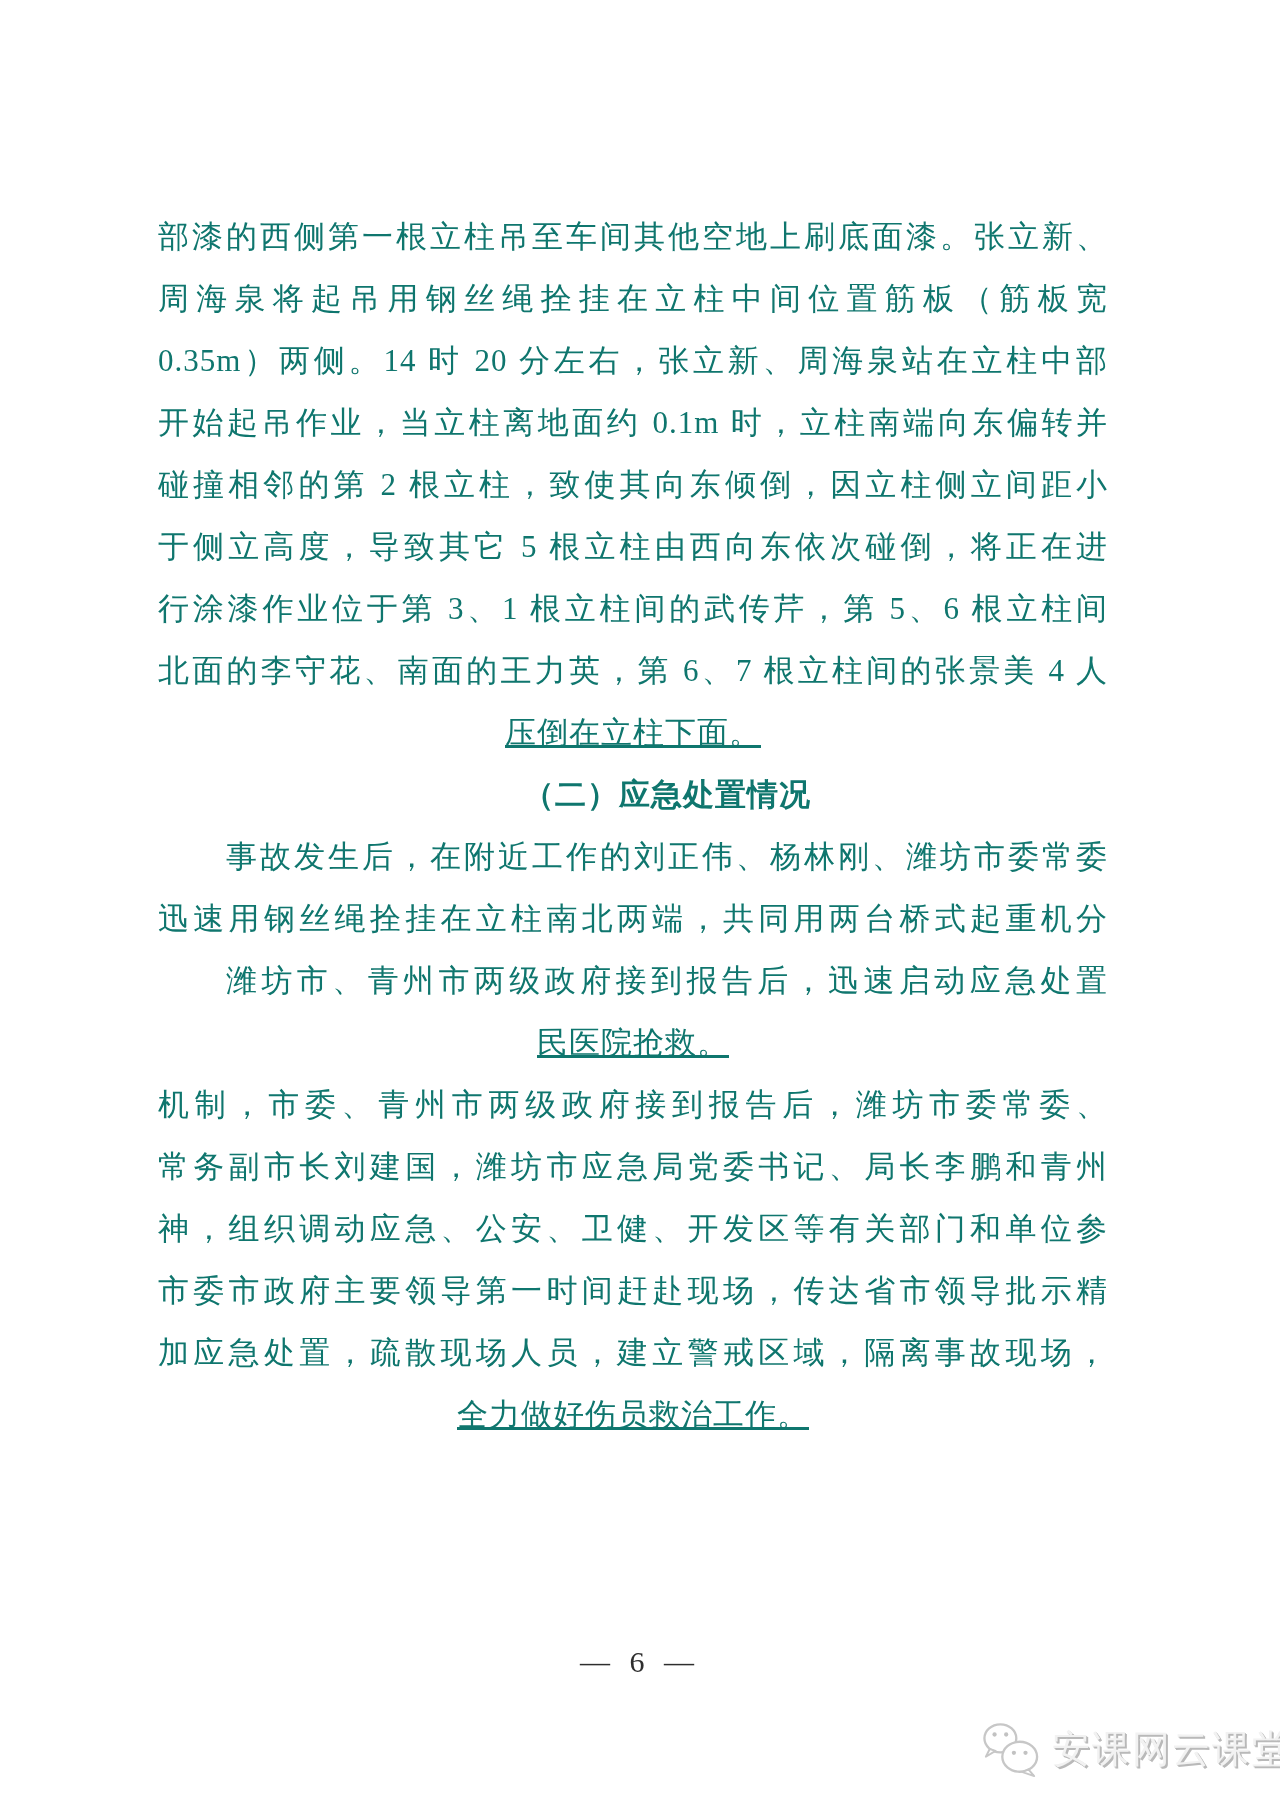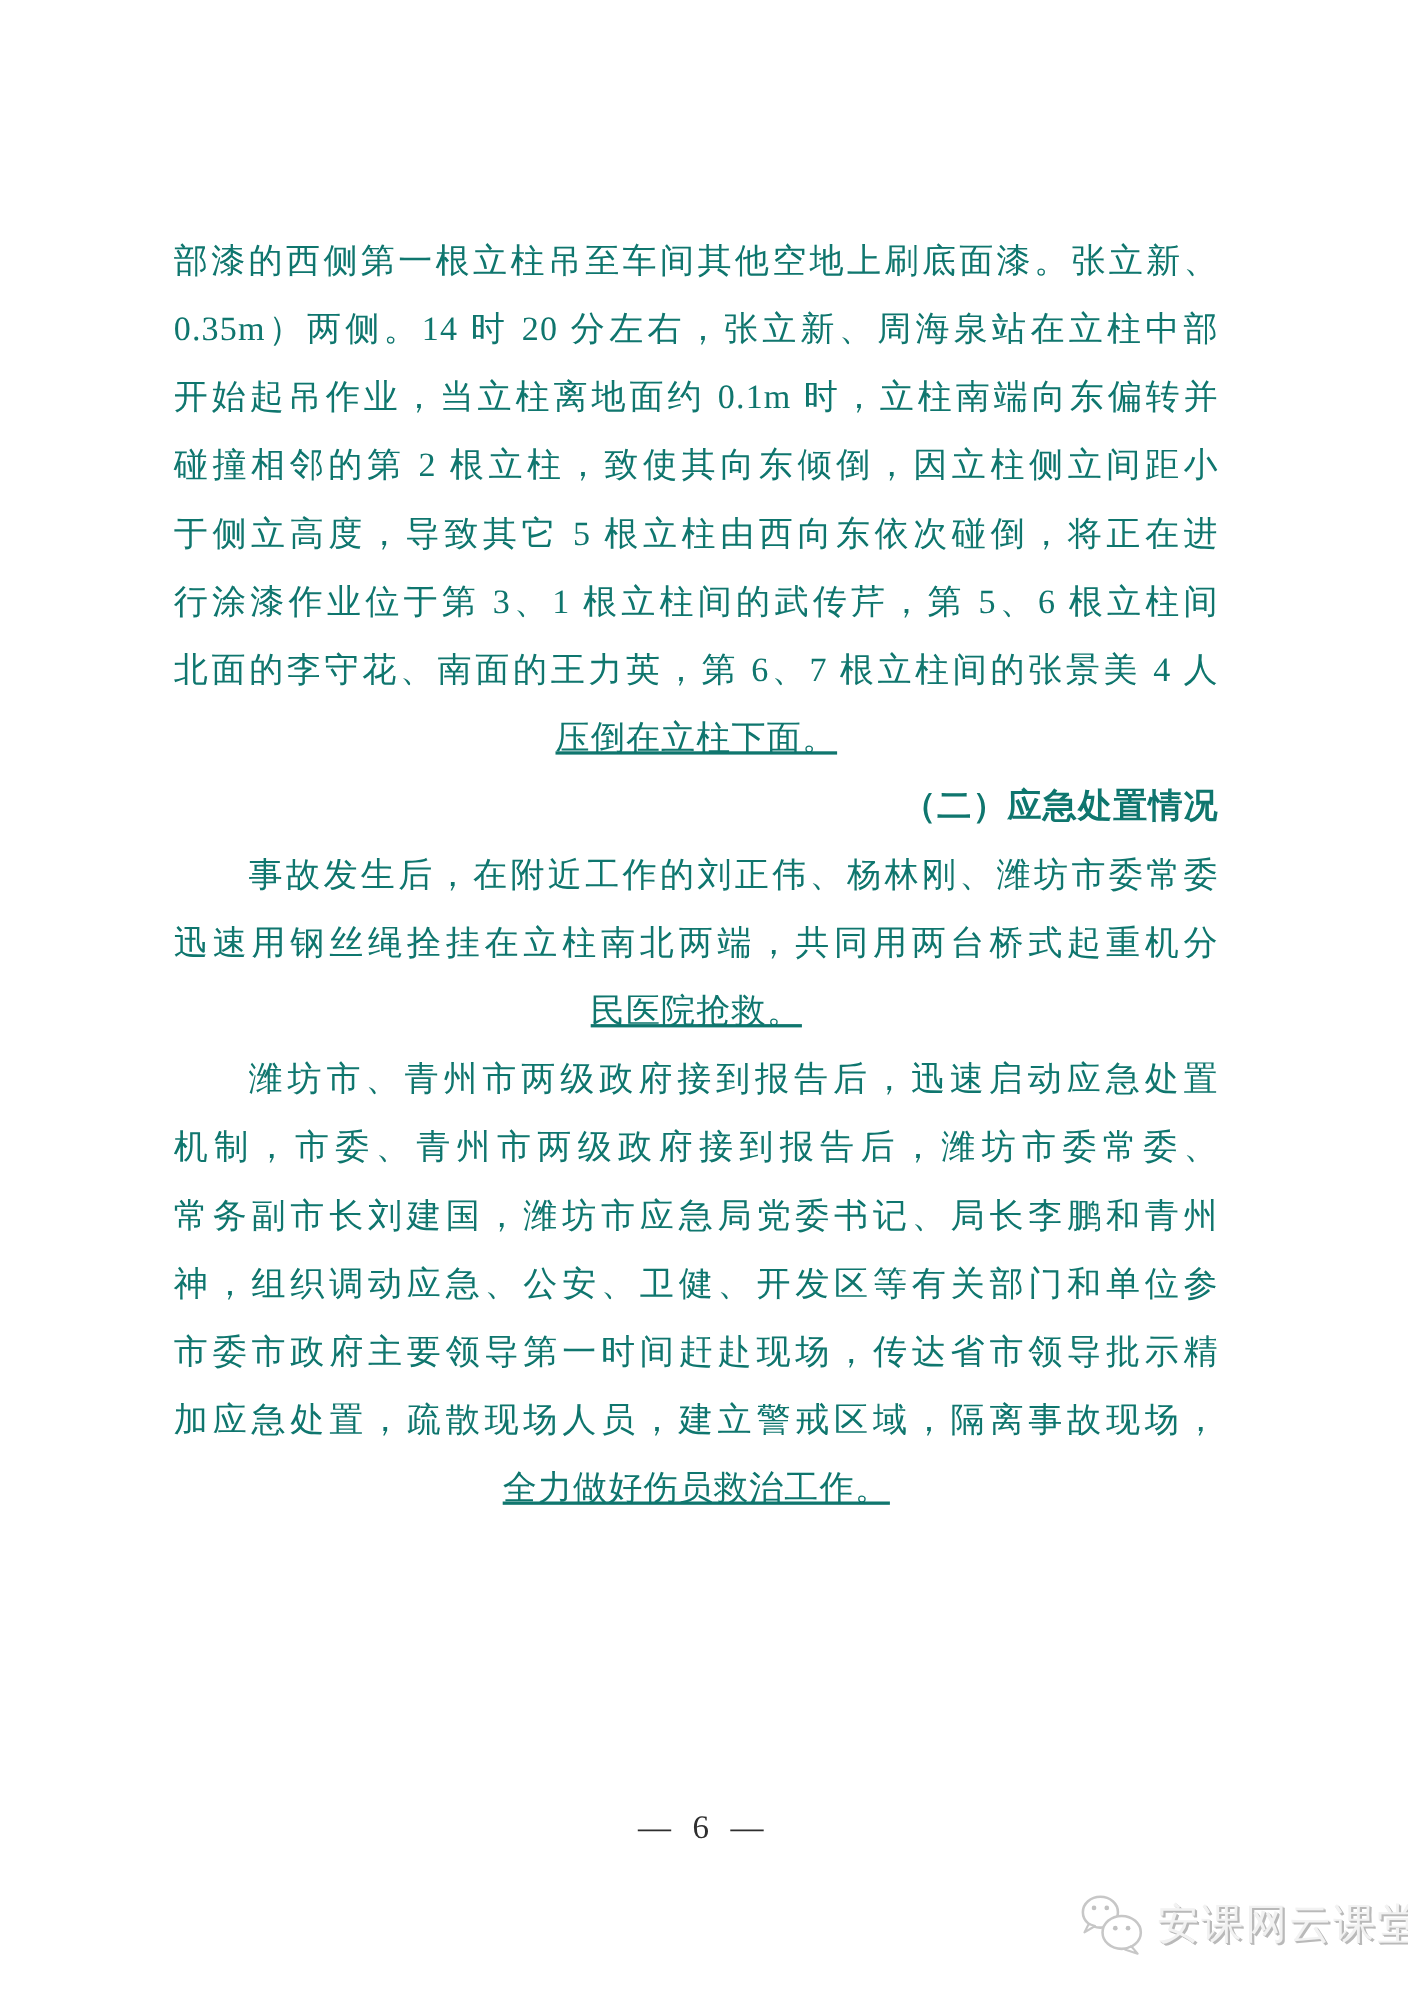--- a/index.html
+++ b/index.html
@@ -39,21 +39,21 @@
   }
   .line.indent {
     text-indent: 68px;
   }
   .line.end {
     text-align: center;
     text-decoration: underline;
   }
   .line.heading {
     font-weight: 600;
-    text-align: right;
+    text-align: center;
   }
   .footer {
     position: absolute;
     top: 1642px;
     left: 0;
     width: 100%;
     text-align: center;
     font-size: 30px;
     line-height: 40px;
     color: #2e2e2e;
@@ -81,32 +81,33 @@
     font-family: "Liberation Sans", "DejaVu Sans", sans-serif;
   }
 </style>
 </head>
 <body>
 
 <div class="page">
 
   <div class="doc-body">
       <div class="line justify">部漆的西侧第一根立柱吊至车间其他空地上刷底面漆。张立新、</div>
+      <div class="line justify">周海泉将起吊用钢丝绳拴挂在立柱中间位置筋板（筋板宽</div>
       <div class="line justify">0.35m）两侧。14 时 20 分左右，张立新、周海泉站在立柱中部</div>
       <div class="line justify">开始起吊作业，当立柱离地面约 0.1m 时，立柱南端向东偏转并</div>
       <div class="line justify">碰撞相邻的第 2 根立柱，致使其向东倾倒，因立柱侧立间距小</div>
       <div class="line justify">于侧立高度，导致其它 5 根立柱由西向东依次碰倒，将正在进</div>
       <div class="line justify">行涂漆作业位于第 3、1 根立柱间的武传芹，第 5、6 根立柱间</div>
       <div class="line justify">北面的李守花、南面的王力英，第 6、7 根立柱间的张景美 4 人</div>
       <div class="line end">压倒在立柱下面。</div>
       <div class="line heading indent">（二）应急处置情况</div>
       <div class="line justify indent">事故发生后，在附近工作的刘正伟、杨林刚、潍坊市委常委</div>
       <div class="line justify">迅速用钢丝绳拴挂在立柱南北两端，共同用两台桥式起重机分</div>
+      <div class="line justify indent">潍坊市、青州市两级政府接到报告后，迅速启动应急处置</div>
       <div class="line end">民医院抢救。</div>
-      <div class="line justify indent">潍坊市、青州市两级政府接到报告后，迅速启动应急处置</div>
       <div class="line justify">机制，市委、青州市两级政府接到报告后，潍坊市委常委、</div>
       <div class="line justify">常务副市长刘建国，潍坊市应急局党委书记、局长李鹏和青州</div>
       <div class="line justify">神，组织调动应急、公安、卫健、开发区等有关部门和单位参</div>
       <div class="line justify">市委市政府主要领导第一时间赶赴现场，传达省市领导批示精</div>
       <div class="line justify">加应急处置，疏散现场人员，建立警戒区域，隔离事故现场，</div>
       <div class="line end">全力做好伤员救治工作。</div>
     </div>
 
   <div class="footer">— 6 —</div>
 

